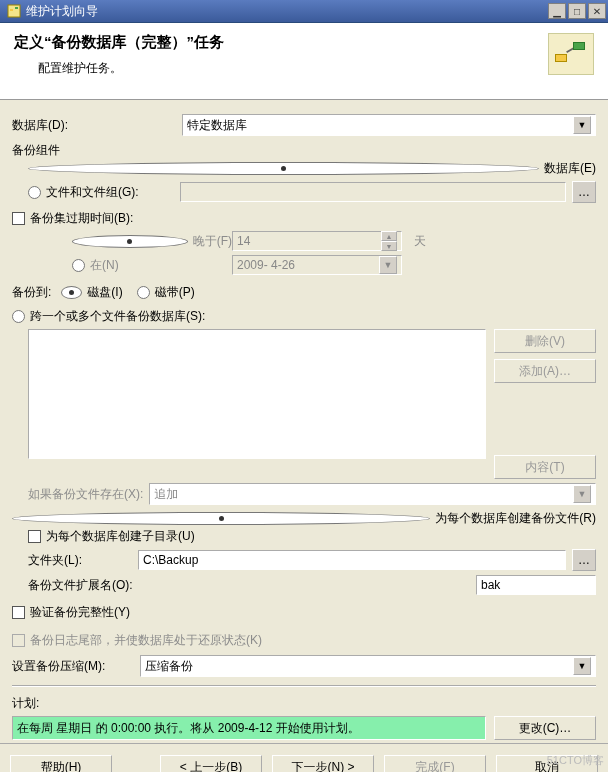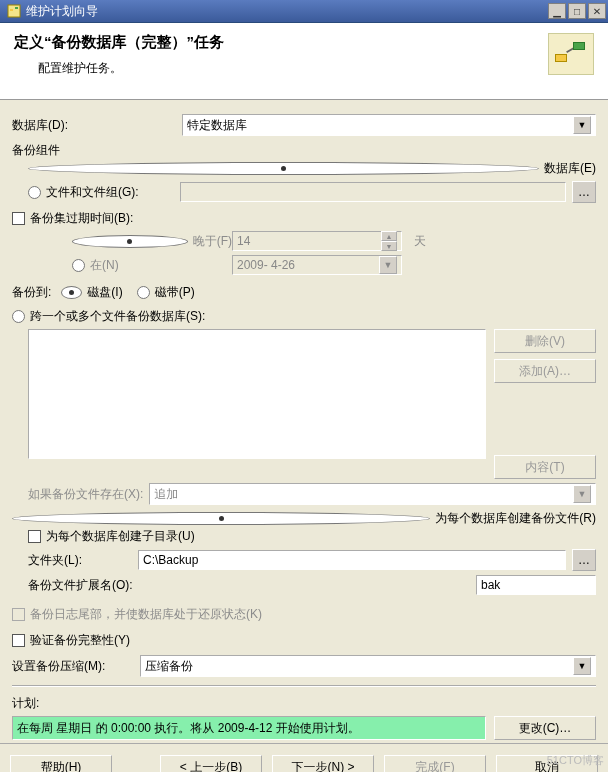--- a/index.html
+++ b/index.html
@@ -185,28 +185,28 @@
         </div>
       <div class="browse">…</div>
     </div>
     <div class="row indent">
       <div style="flex:1">备份文件扩展名(O):</div>
       <div class="txt" style="width:110px">
           <span>bak</span>
         </div>
     </div>
 
+    <div class="check" style="margin-top:8px">
+      <span class="checkbox"></span>
+      <span>验证备份完整性(Y)</span>
+    </div>
+
     <div class="check disabled" style="margin-top:10px">
       <span class="checkbox dis"></span>
       <span>备份日志尾部，并使数据库处于还原状态(K)</span>
-    </div>
-
-    <div class="check" style="margin-top:8px">
-      <span class="checkbox"></span>
-      <span>验证备份完整性(Y)</span>
     </div>
 
     <div class="row" style="margin-top:6px">
       <div style="width:128px">设置备份压缩(M):</div>
       <div class="sel stretch">
         <span>压缩备份</span>
         <span class="dd">▼</span>
       </div>
     </div>
 

